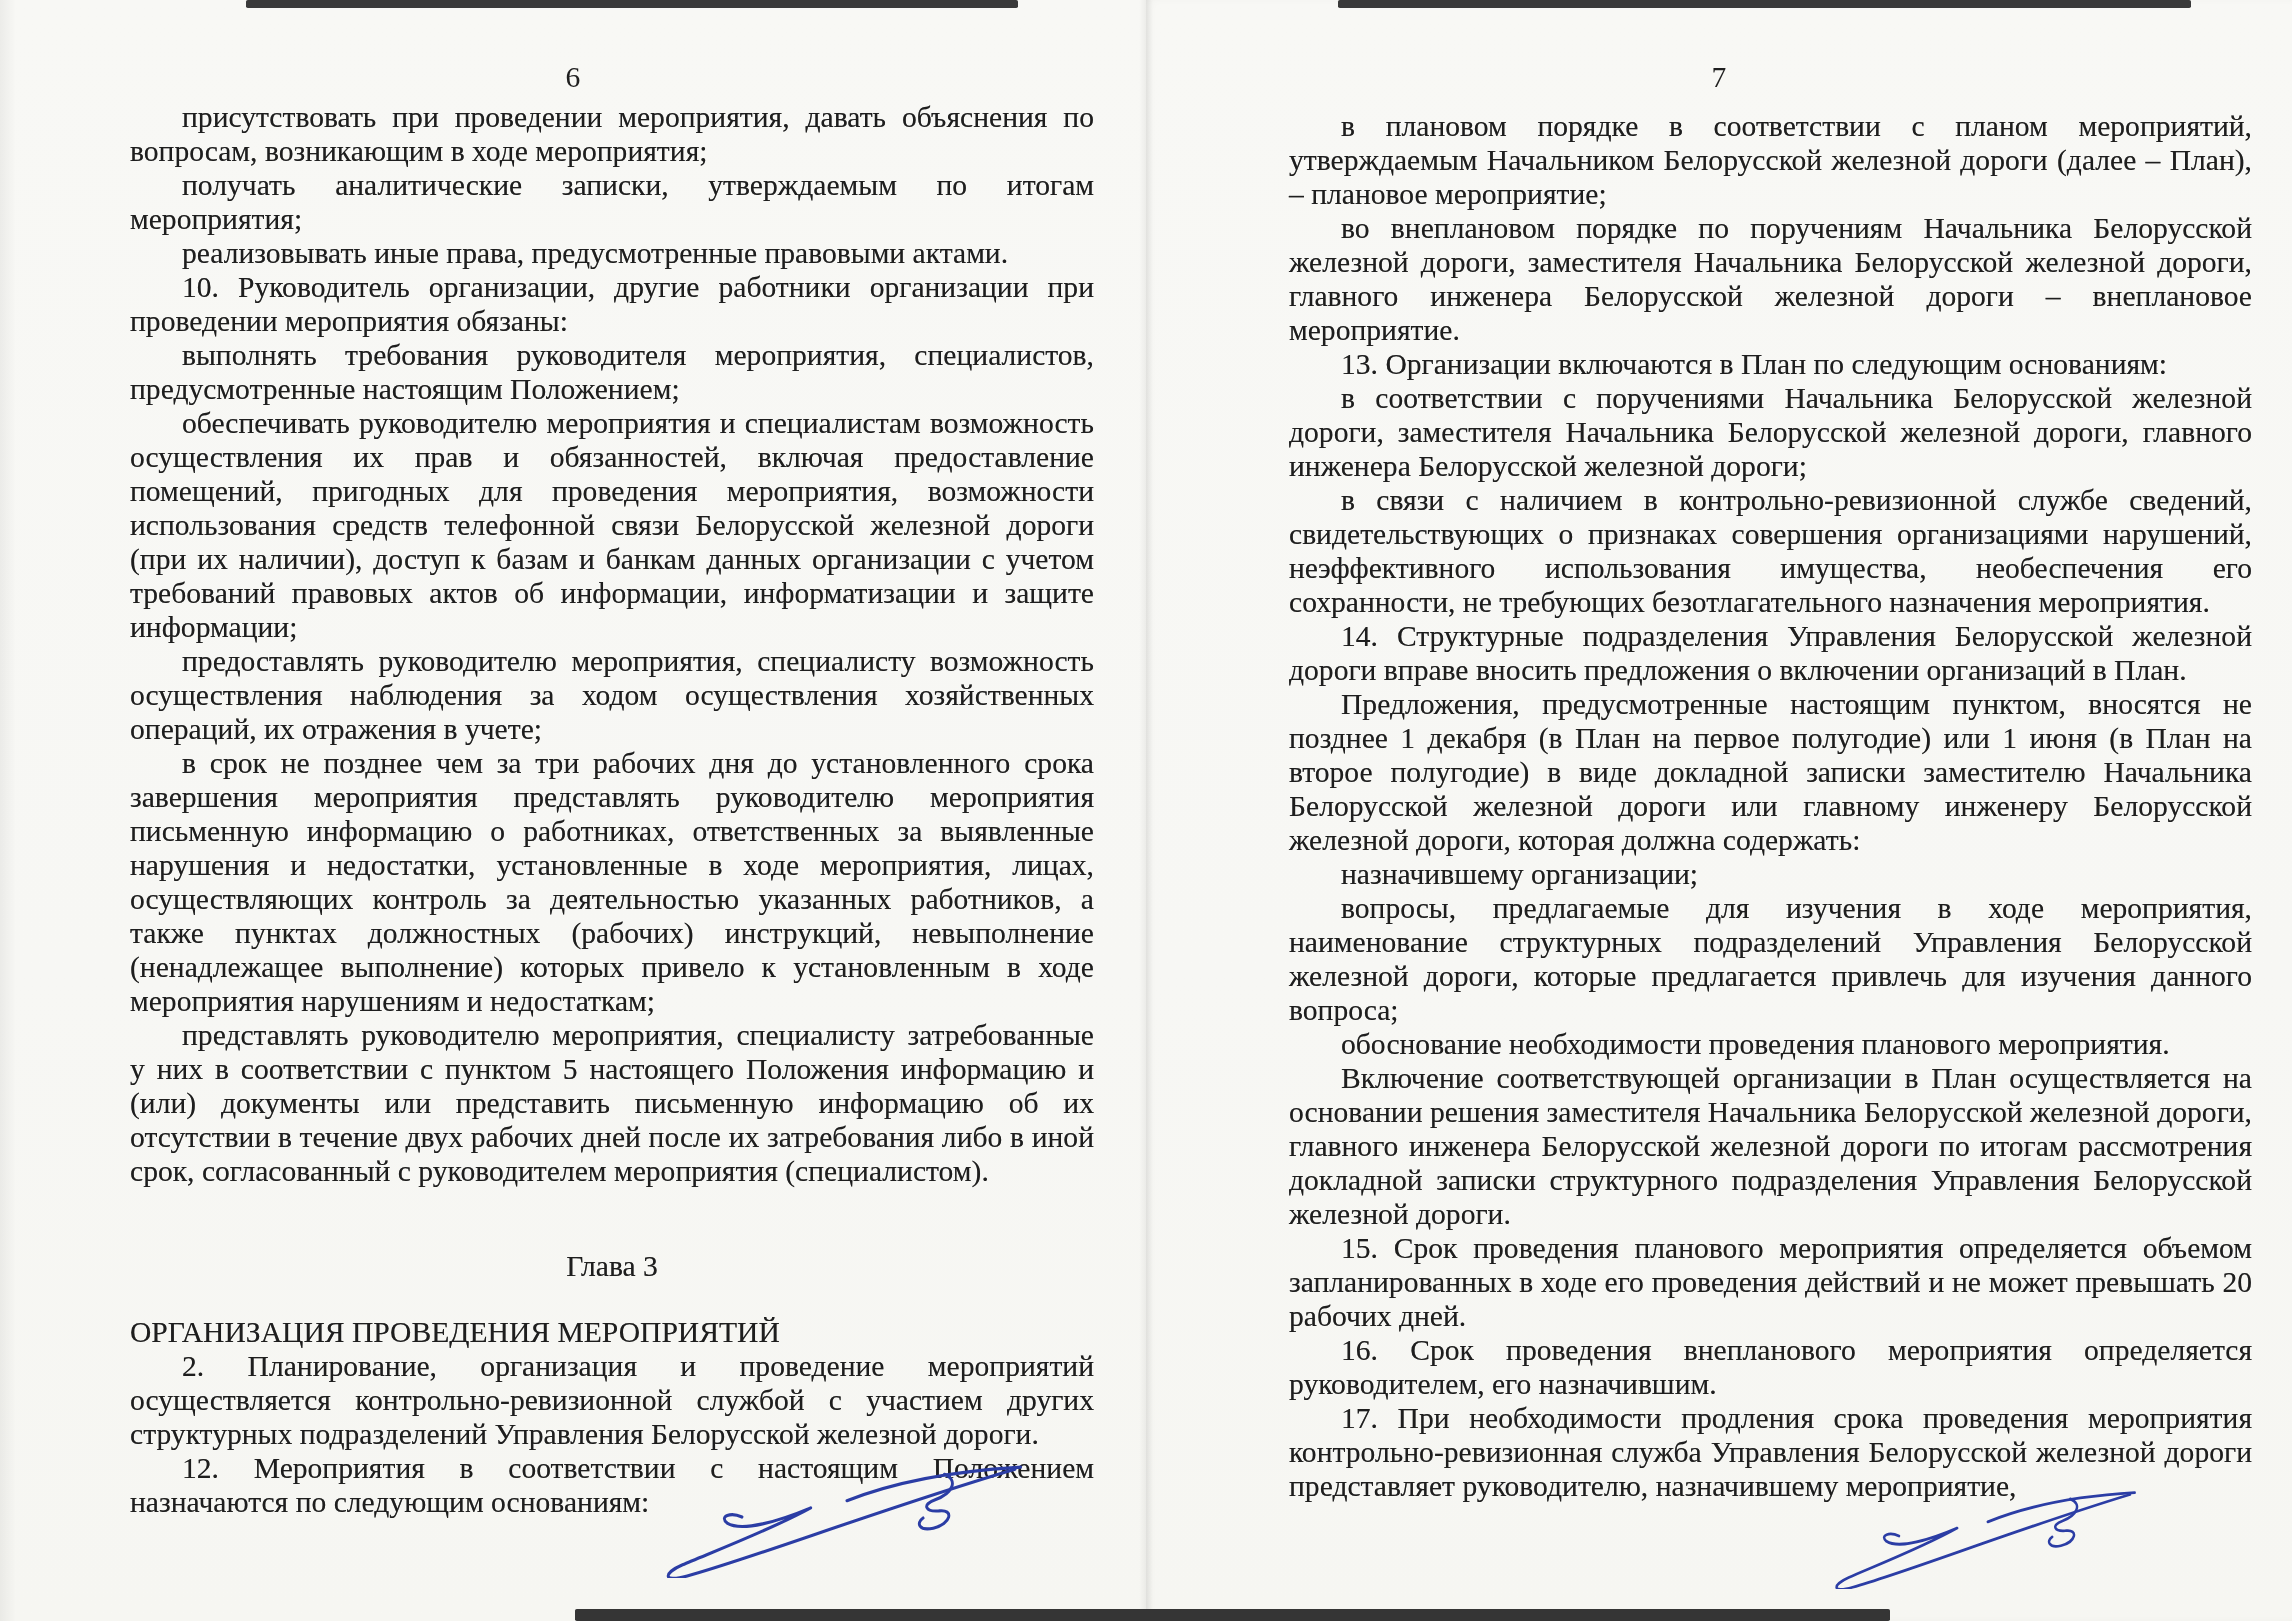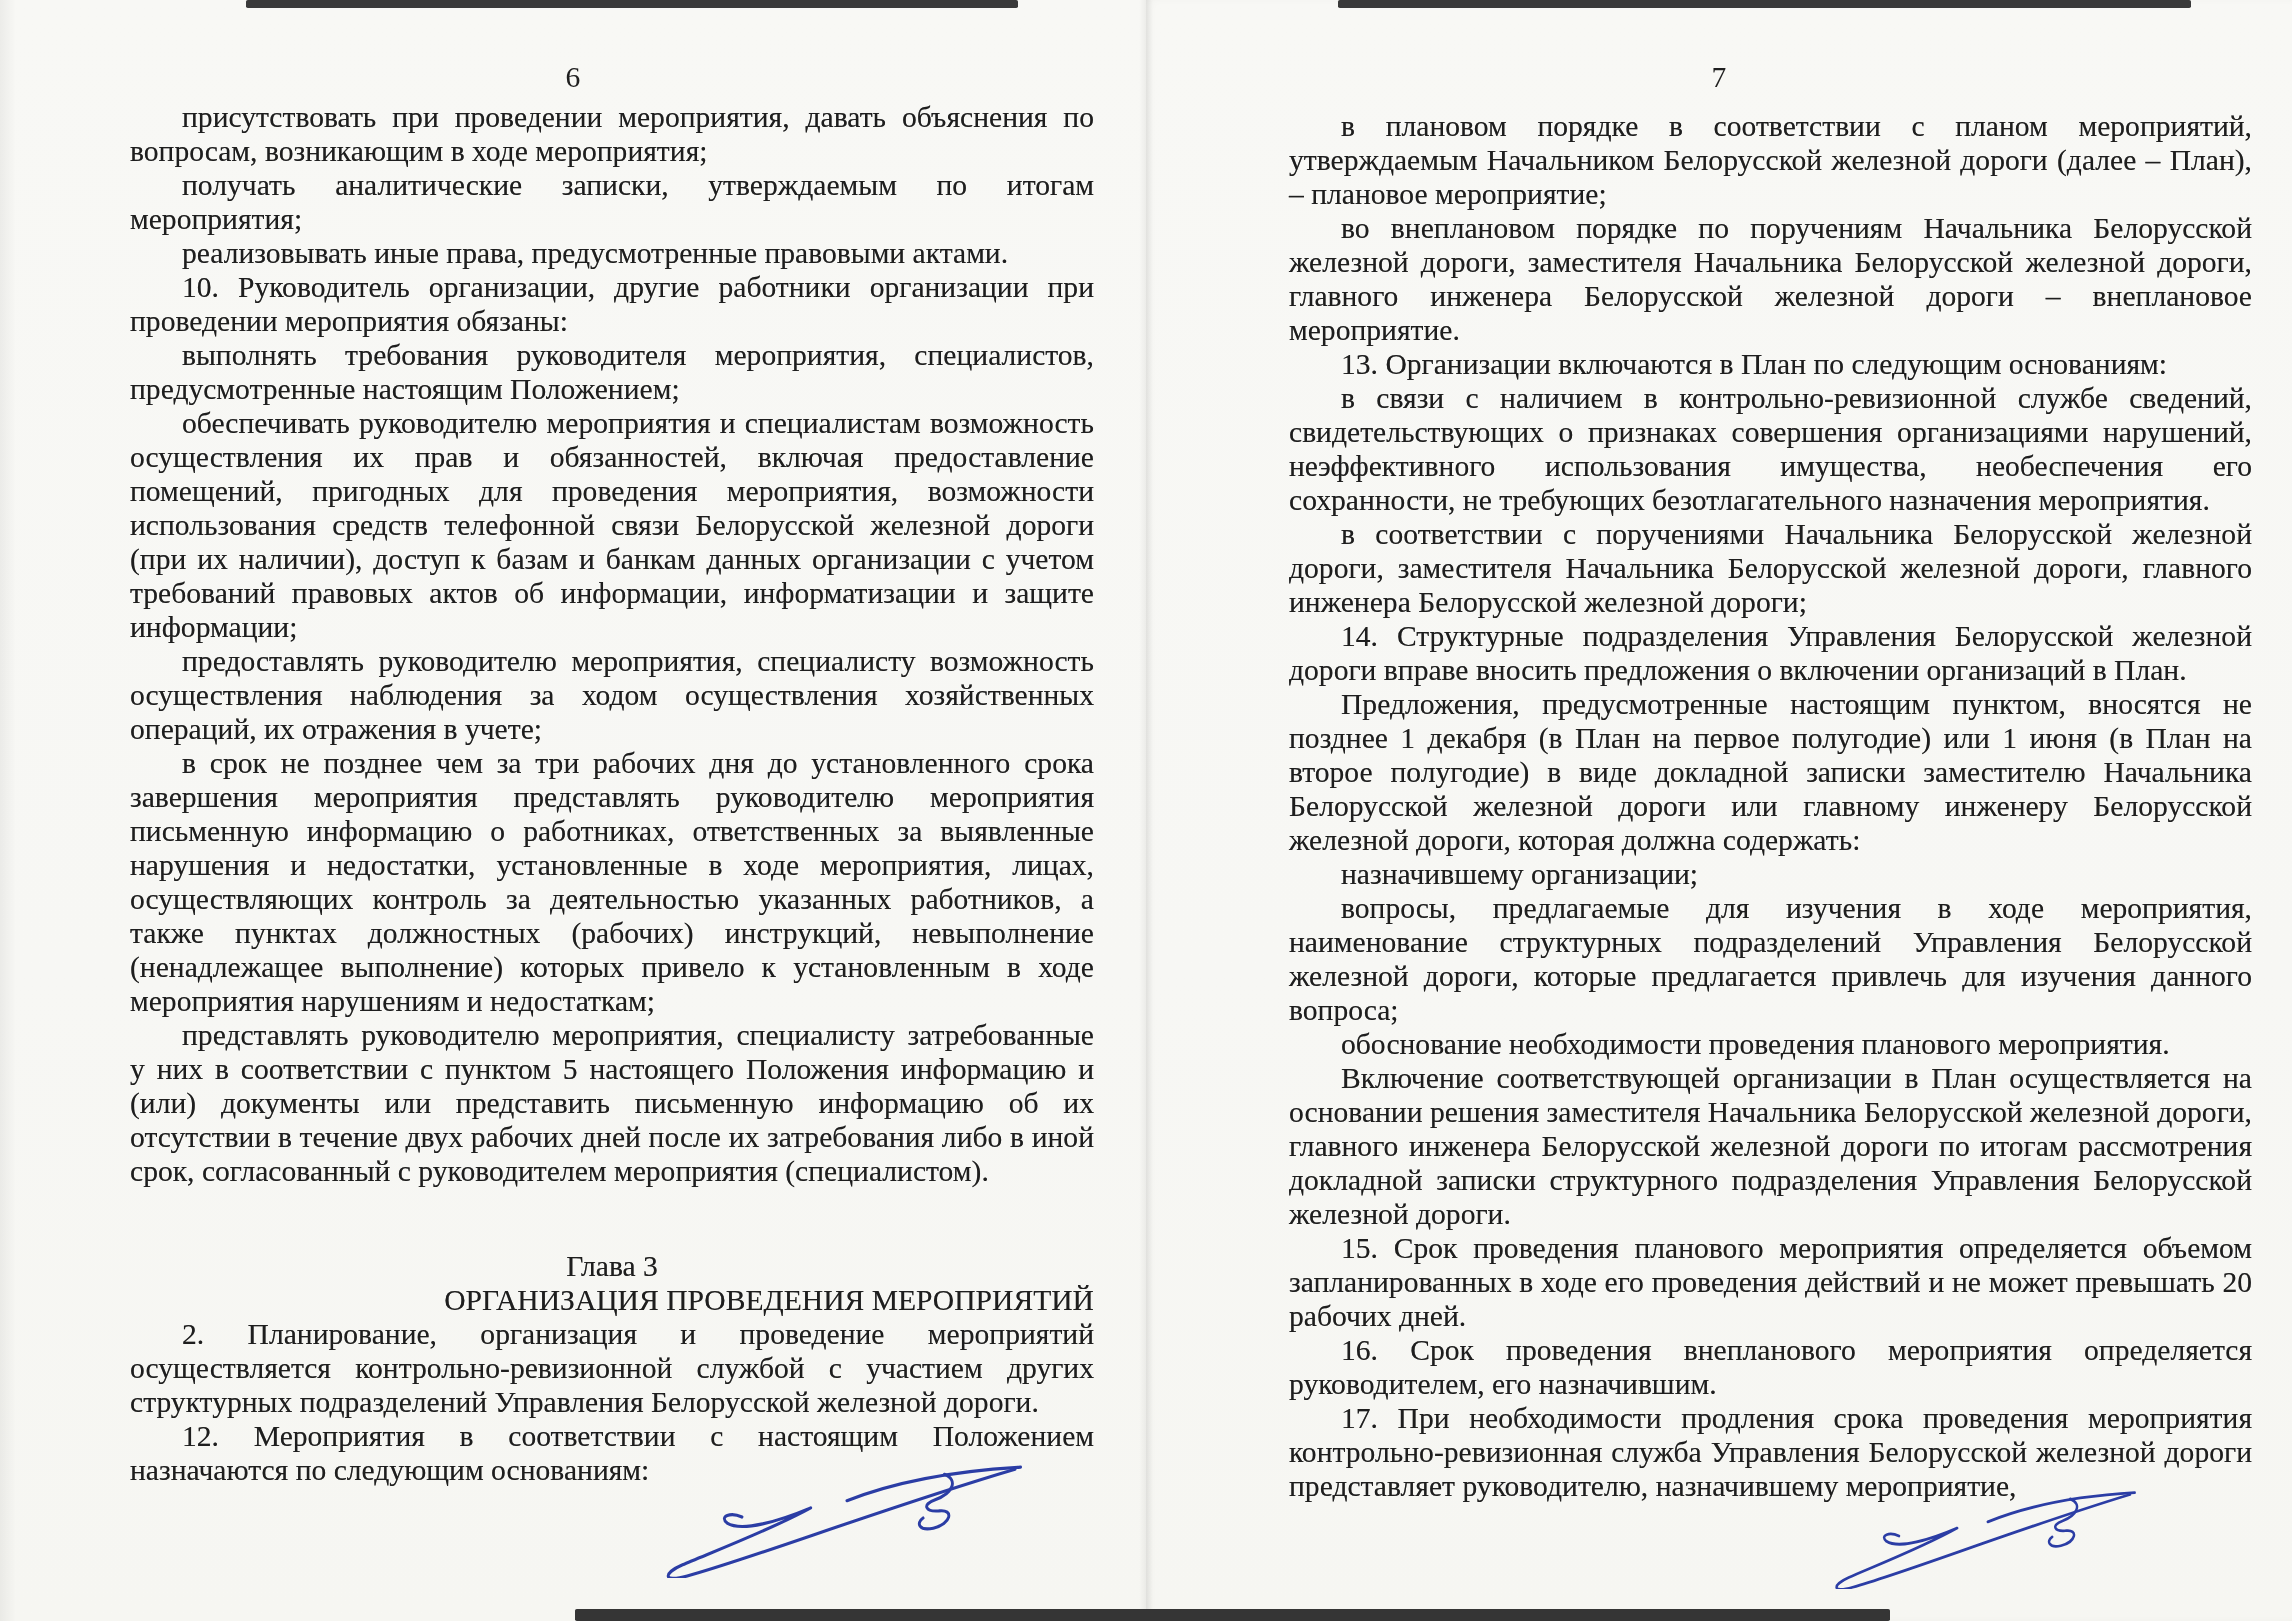--- a/index.html
+++ b/index.html
@@ -43,21 +43,21 @@
     position:absolute;left:130px;top:100px;width:964px;
     font-size:29.6px;line-height:34px;color:#1e1e1e;
     text-shadow:0 0 0.4px rgba(30,30,30,0.55);
   }
   .para{
     margin:0;
     text-align:justify;
     text-indent:52px;
   }
   .para.heading1{text-align:center;text-indent:0;margin-top:61px;}
-  .para.heading2{text-align:right;text-indent:0;}
+  .para.heading2{text-align:left;text-indent:0;margin-top:32px;}
 
   .signature{position:absolute;pointer-events:none;}
   .sig-left{left:638px;top:1456px;width:390px;height:122px;}
   .sig-right{left:1811px;top:1483px;width:330px;height:106px;}
   .signature svg{width:100%;height:100%;display:block;}
   .signature path{fill:none;stroke-width:3.1;stroke-linecap:round;stroke-linejoin:round;}
 </style>
 </head>
 <body>
 
@@ -81,22 +81,22 @@
         <p class="para body">12. Мероприятия в соответствии с настоящим Положением назначаются по следующим основаниям:</p>
       </div>
   </div>
 
   <div class="page right">
     <div class="pageno">7</div>
     <div class="content" style="left:143px;width:963px;margin-top:9px;">
         <p class="para body">в плановом порядке в соответствии с планом мероприятий, утверждаемым Начальником Белорусской железной дороги (далее – План), – плановое мероприятие;</p>
         <p class="para body">во внеплановом порядке по поручениям Начальника Белорусской железной дороги, заместителя Начальника Белорусской железной дороги, главного инженера Белорусской железной дороги – внеплановое мероприятие.</p>
         <p class="para body">13. Организации включаются в План по следующим основаниям:</p>
+        <p class="para body">в соответствии с поручениями Начальника Белорусской железной дороги, заместителя Начальника Белорусской железной дороги, главного инженера Белорусской железной дороги;</p>
         <p class="para body">в связи с наличием в контрольно-ревизионной службе сведений, свидетельствующих о признаках совершения организациями нарушений, неэффективного использования имущества, необеспечения его сохранности, не требующих безотлагательного назначения мероприятия.</p>
-        <p class="para body">в соответствии с поручениями Начальника Белорусской железной дороги, заместителя Начальника Белорусской железной дороги, главного инженера Белорусской железной дороги;</p>
         <p class="para body">14. Структурные подразделения Управления Белорусской железной дороги вправе вносить предложения о включении организаций в План.</p>
         <p class="para body">Предложения, предусмотренные настоящим пунктом, вносятся не позднее 1 декабря (в План на первое полугодие) или 1 июня (в План на второе полугодие) в виде докладной записки заместителю Начальника Белорусской железной дороги или главному инженеру Белорусской железной дороги, которая должна содержать:</p>
         <p class="para body">назначившему организации;</p>
         <p class="para body">вопросы, предлагаемые для изучения в ходе мероприятия, наименование структурных подразделений Управления Белорусской железной дороги, которые предлагается привлечь для изучения данного вопроса;</p>
         <p class="para body">обоснование необходимости проведения планового мероприятия.</p>
         <p class="para body">Включение соответствующей организации в План осуществляется на основании решения заместителя Начальника Белорусской железной дороги, главного инженера Белорусской железной дороги по итогам рассмотрения докладной записки структурного подразделения Управления Белорусской железной дороги.</p>
         <p class="para body">15. Срок проведения планового мероприятия определяется объемом запланированных в ходе его проведения действий и не может превышать 20 рабочих дней.</p>
         <p class="para body">16. Срок проведения внепланового мероприятия определяется руководителем, его назначившим.</p>
         <p class="para body">17. При необходимости продления срока проведения мероприятия контрольно-ревизионная служба Управления Белорусской железной дороги представляет руководителю, назначившему мероприятие,</p>
       </div>

